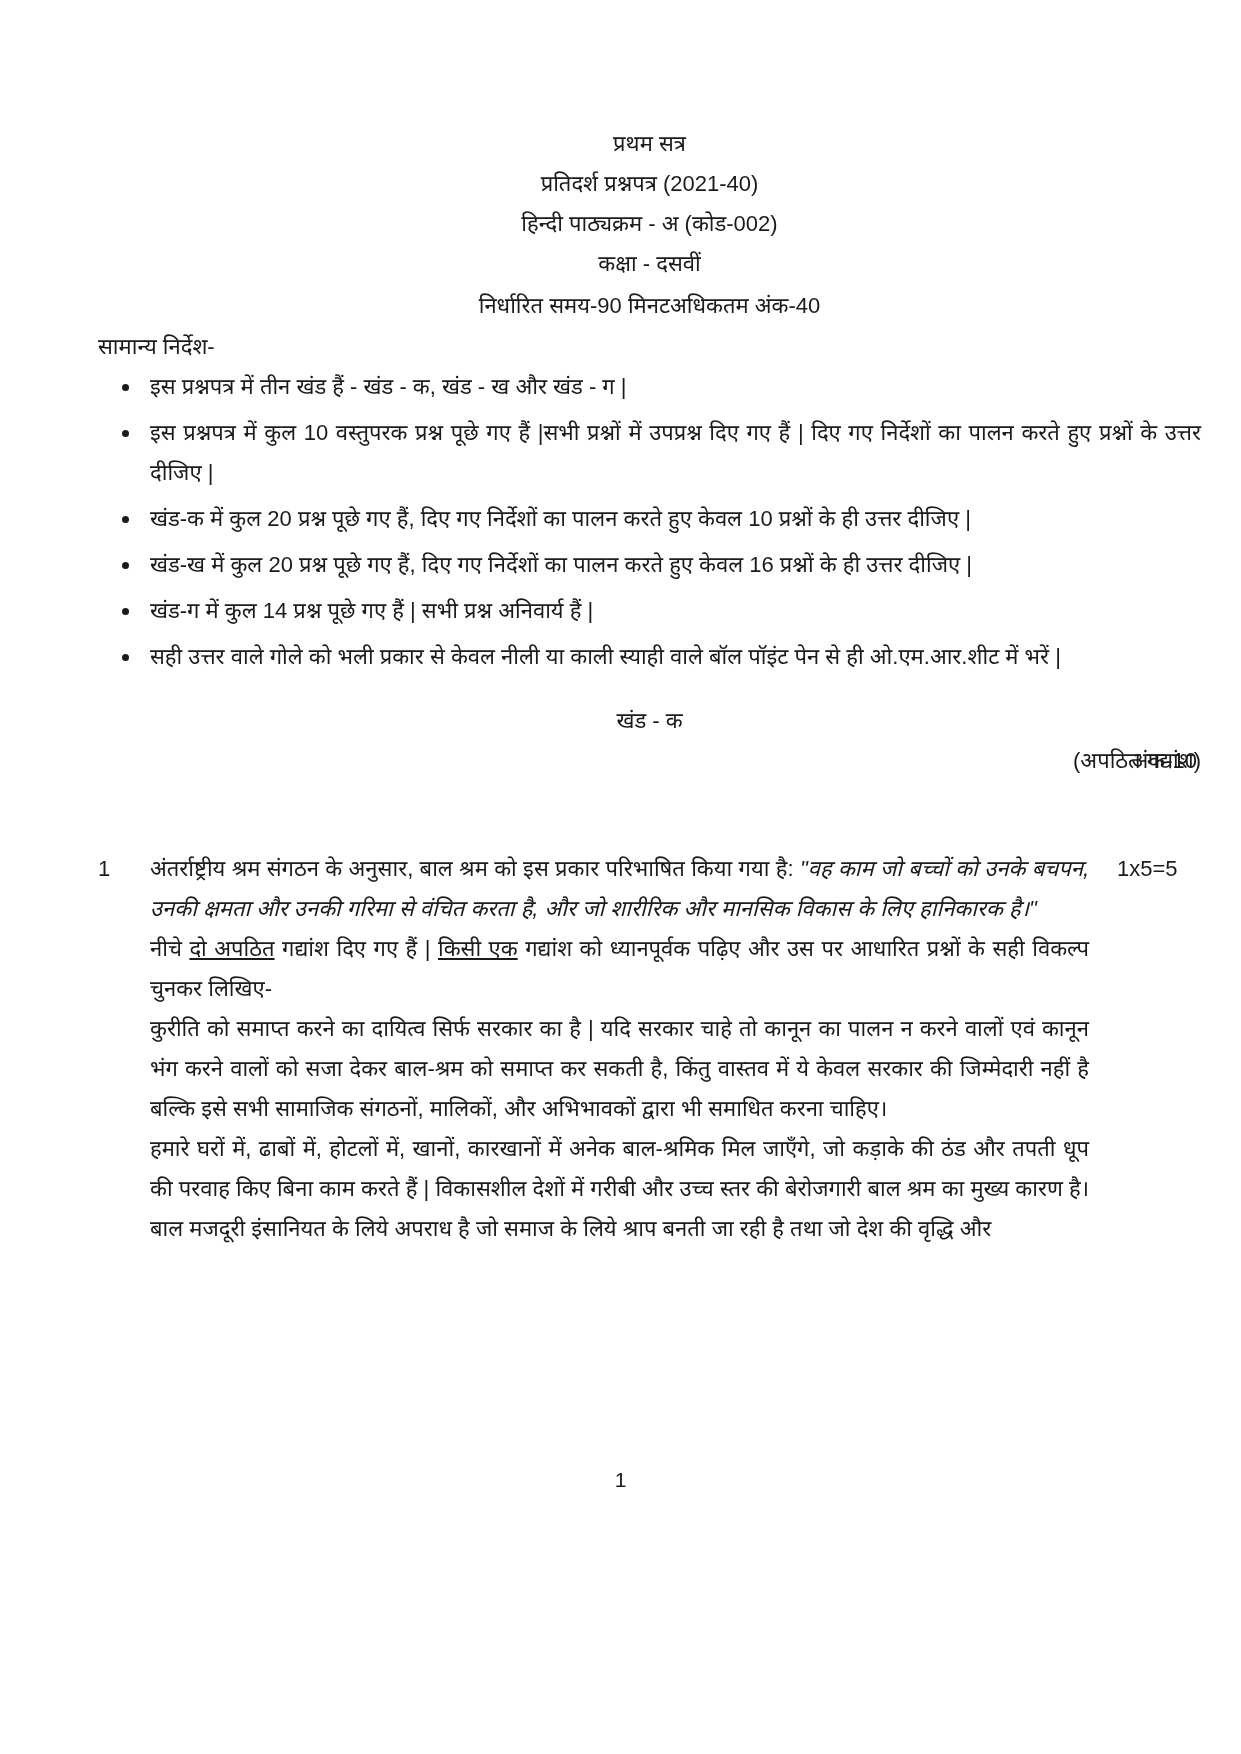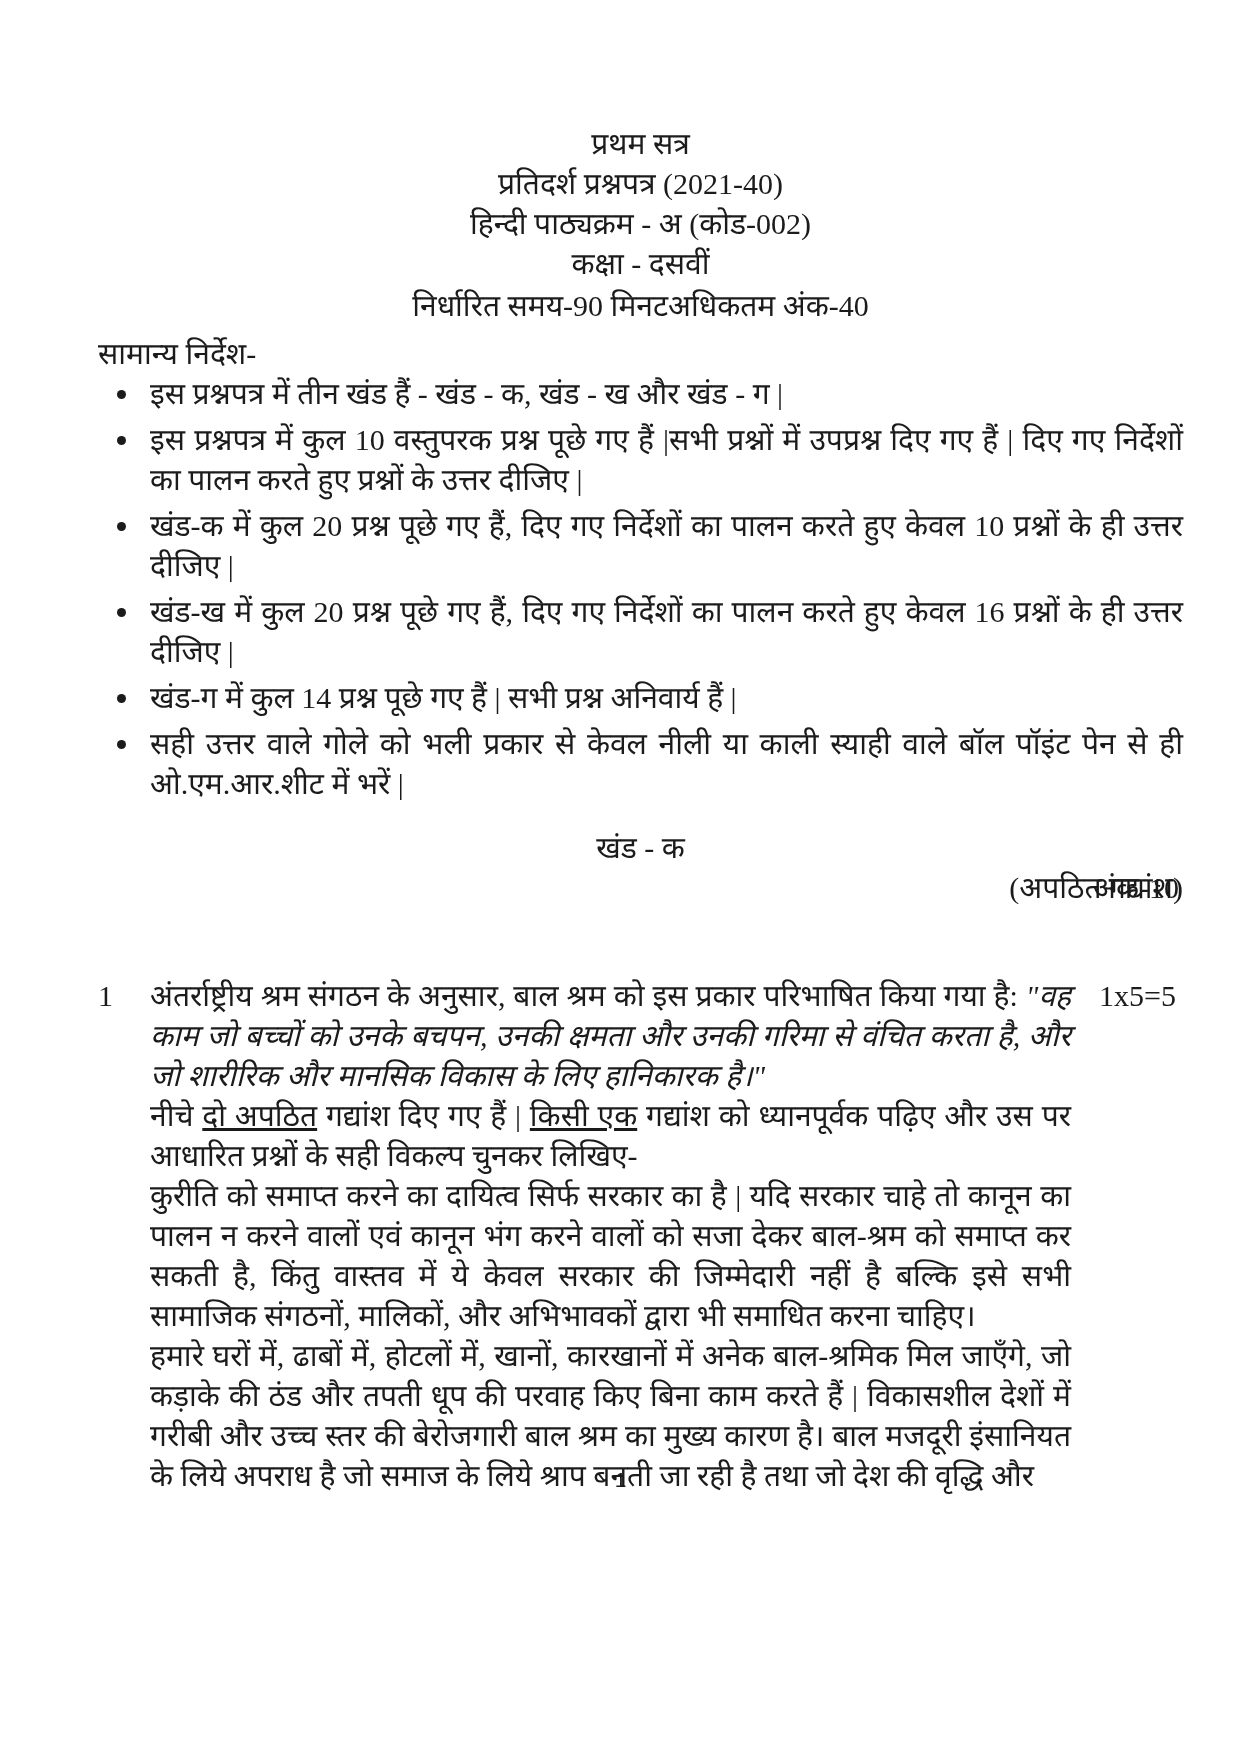--- a/index.html
+++ b/index.html
@@ -9,32 +9,31 @@
     width: 1241px;
     height: 1754px;
     position: relative;
     font-family: "Liberation Sans", sans-serif;
     color: #1b1b1b;
     overflow: hidden;
   }
   .page {
     position: absolute;
     inset: 0;
-    padding: 124px 58px 0 98px;
-    font-size: 30px;
+    padding: 124px 40px 0 98px;
+    font-size: 22px;
     line-height: 40px;
-    font-family: Liberation Serif, serif;
   }
   .center { text-align: center; }
   .meta-row {
     display: flex;
     justify-content: center;
     margin-top: 2px;
   }
-  .instructions-title { margin-top: 8px; }
+  .instructions-title { margin-top: 1px; }
   ul.instructions {
     list-style: disc outside;
     padding-left: 44px;
     margin-top: 0;
   }
   ul.instructions li {
     padding-left: 8px;
     margin-bottom: 6px;
     text-align: justify;
   }

